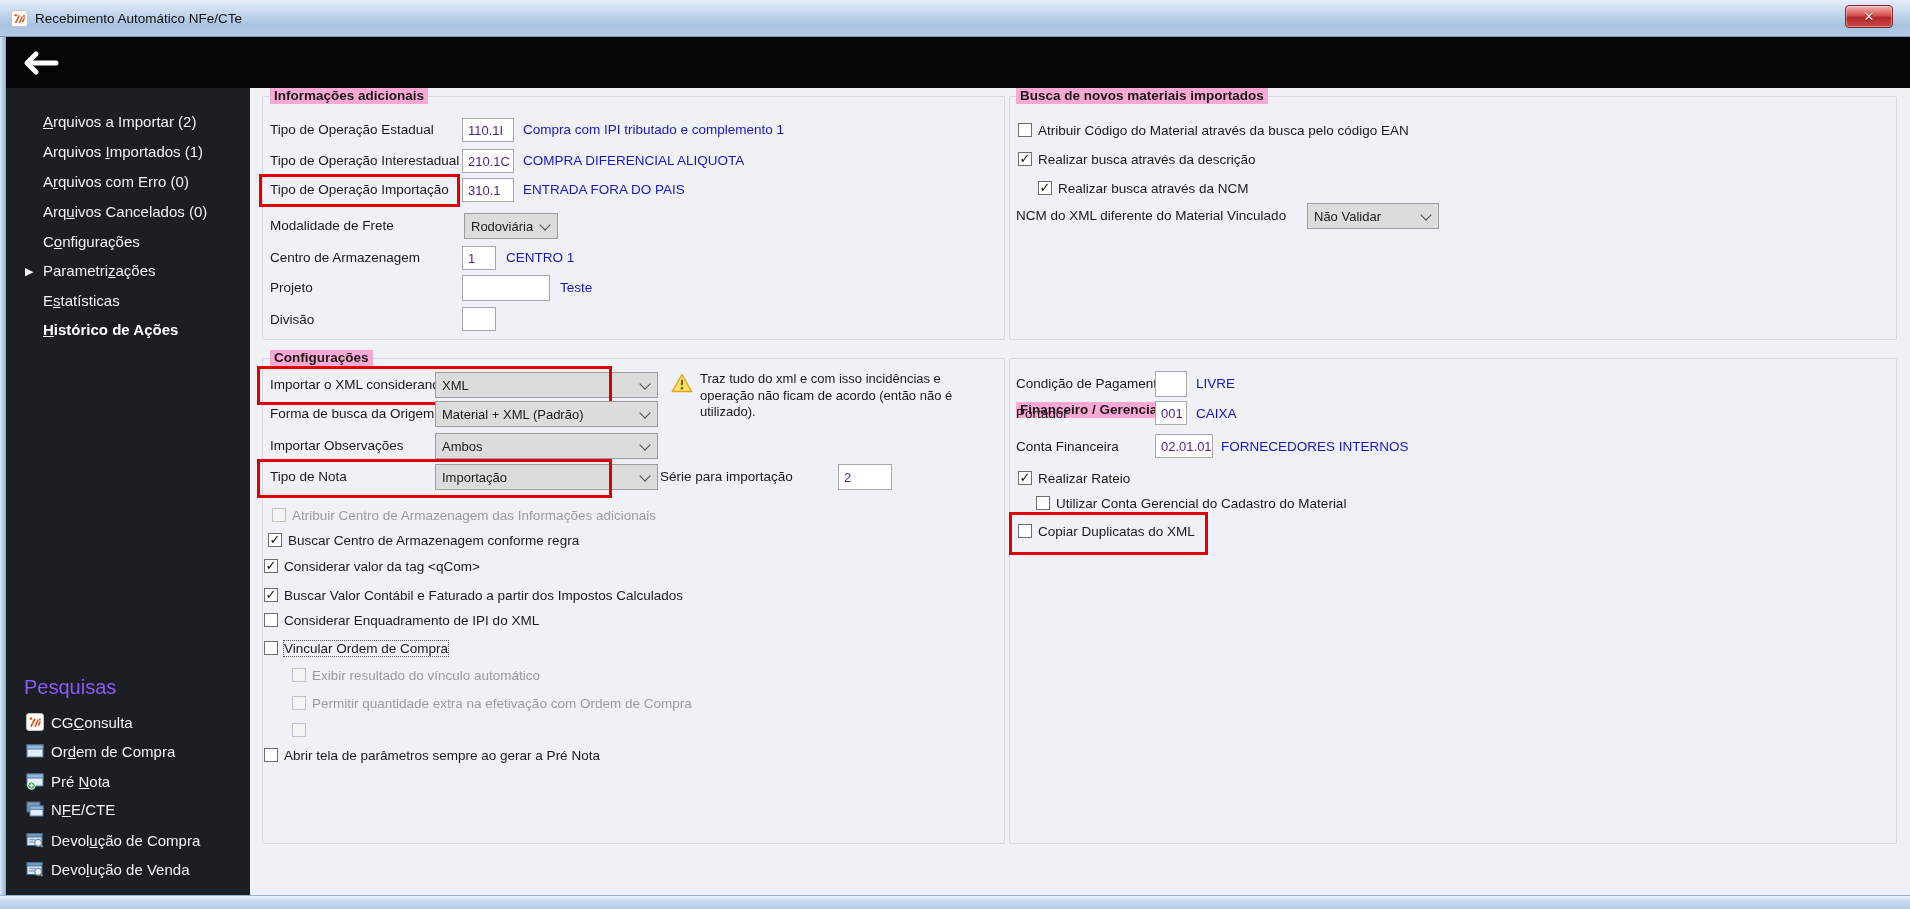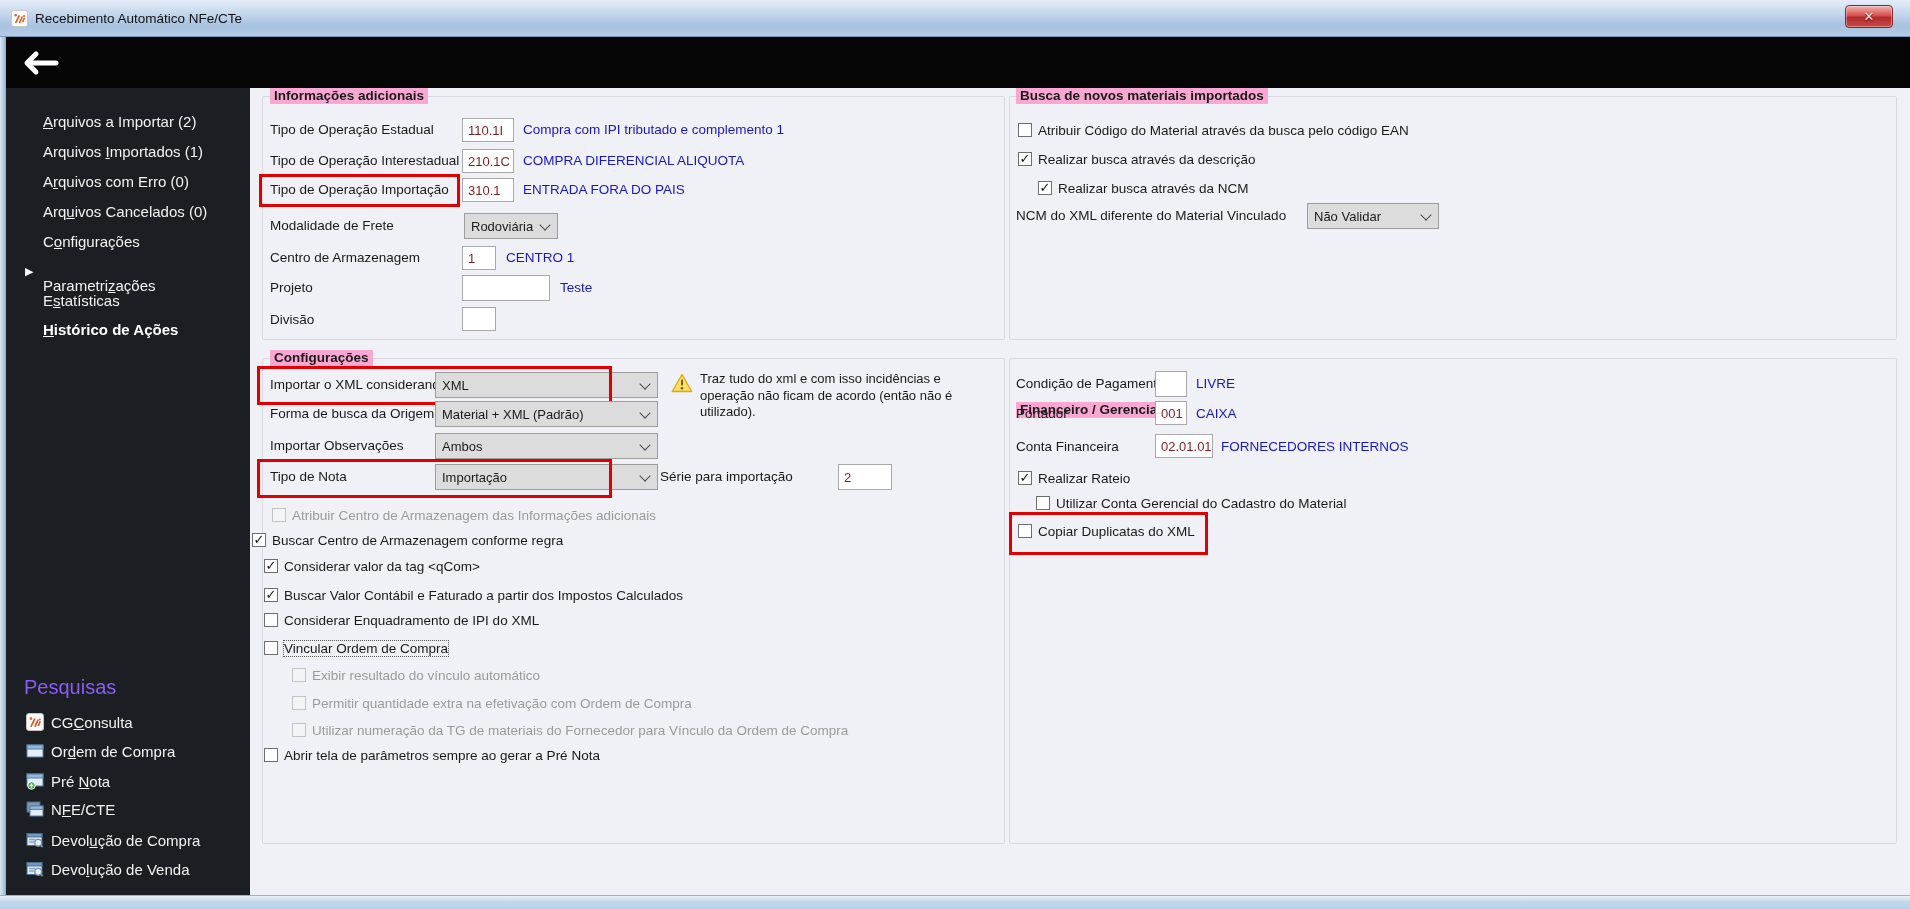--- a/index.html
+++ b/index.html
@@ -41,21 +41,21 @@
   .pesq-header{position:absolute;color:#8b5cf6;font-size:20px;height:26px;line-height:26px;text-align:right;}
   .pesq-item{position:absolute;height:24px;display:flex;align-items:center;gap:7px;
     color:#f2f2f2;font-size:15px;white-space:nowrap;cursor:pointer;}
   
   .content{left:250px;top:88px;width:1660px;height:807px;background:#f0f1f6;}
   .groupbox{position:absolute;border:1px solid #d7dbe1;border-radius:2px;}
   .gcaption{position:absolute;font-weight:bold;font-size:13.5px;background:#f9a8d4;
     padding:0 4px;height:16px;line-height:16px;white-space:nowrap;}
   .lbl{position:absolute;height:24px;line-height:24px;white-space:nowrap;font-size:13.5px;}
   .field{position:absolute;height:24px;box-sizing:border-box;border:1px solid #a9a9a9;
-    background:#fff;color:#7f1d1d;display:flex;align-items:center;padding:0 5px;font-size:13px;}
+    background:#fff;color:#4c1d95;display:flex;align-items:center;padding:0 5px;font-size:13px;}
   .desc{position:absolute;height:24px;line-height:24px;color:#1717c4;font-size:13.5px;white-space:nowrap;}
   .combo{position:absolute;height:26px;box-sizing:border-box;border:1px solid #9d9d9d;
     background:#dcdcdc;display:flex;align-items:center;justify-content:space-between;
     padding:0 8px 0 6px;font-size:13px;cursor:pointer;}
   .chev{width:7px;height:7px;border-right:1.6px solid #4c4c4c;border-bottom:1.6px solid #4c4c4c;
     transform:rotate(45deg);margin-top:-3px;flex:0 0 auto;}
   .cb{position:absolute;height:24px;display:flex;align-items:center;gap:6px;cursor:pointer;white-space:nowrap;}
   .cb-box{width:14px;height:14px;box-sizing:border-box;border:1px solid #6e6e6e;background:#fff;
     display:flex;align-items:center;justify-content:center;font-size:13px;line-height:1;color:#111;flex:0 0 auto;}
   .cb[data-state="checked"] .cb-box::after{content:"✓";font-weight:bold;margin-top:-2px;}
@@ -99,21 +99,21 @@
 <div class="abs frame-left"></div>
 <div class="abs frame-bottom"></div>
 
 <div class="abs sidebar">
   <div class="side-item" style="left:37px;top:22px;"><span></span><span class="accel">A</span><span>rquivos a Importar (2)</span></div>
   <div class="side-item" style="left:37px;top:52px;"><span>Arquivos </span><span class="accel">I</span><span>mportados (1)</span></div>
   <div class="side-item" style="left:37px;top:82px;"><span>A</span><span class="accel">r</span><span>quivos com Erro (0)</span></div>
   <div class="side-item" style="left:37px;top:112px;"><span>Arq</span><span class="accel">u</span><span>ivos Cancelados (0)</span></div>
   <div class="side-item" style="left:37px;top:142px;"><span>C</span><span class="accel">o</span><span>nfigurações</span></div>
   <span class="tri" style="left:19px;top:177px;">▶</span>
-  <div class="side-item" style="left:37px;top:186px;"><span>Parametri</span><span class="accel">z</span><span>ações</span></div>
+  <div class="side-item" style="left:37px;top:171px;"><span>Parametri</span><span class="accel">z</span><span>ações</span></div>
   <div class="side-item" style="left:37px;top:201px;"><span>E</span><span class="accel">s</span><span>tatísticas</span></div>
   <div class="side-item active" style="left:37px;top:230px;"><span></span><span class="accel">H</span><span>istórico de Ações</span></div>
 
   <div class="pesq-header" style="left:18px;top:586px;">Pesquisas</div>
 
   <div class="pesq-item" style="left:20px;top:622px;">
     <svg width="18" height="18" viewBox="0 0 18 18">
         <rect x="0.5" y="0.5" width="17" height="17" rx="2.5" fill="#fff" stroke="#c9c2bb"></rect>
         <g stroke="#e2571f" stroke-width="1.7" stroke-linecap="round">
           <path d="M5.2 13.2 L8.6 6.2"></path>
@@ -245,21 +245,21 @@
     <span class="chev"></span>
 </div>
 <div class="hl" style="left:257px;top:459px;width:349px;height:33px;"></div>
 <div class="lbl" style="left:660px;top:465px;">Série para importação</div>
 <div class="field" style="left:838px;top:464px;width:54px;height:26px;">2</div>
 
 <div class="cb disabled" style="left:272px;top:503px;" data-state="unchecked">
     <span class="cb-box"></span>
     <span class="cb-label">Atribuir Centro de Armazenagem das Informações adicionais</span>
   </div>
-<div class="cb" style="left:252px;top:528px;justify-content:center;" data-state="checked">
+<div class="cb" style="left:268px;top:528px;justify-content:center;" data-state="checked">
     <span class="cb-box"></span>
     <span class="cb-label">Buscar Centro de Armazenagem conforme regra</span>
   </div>
 <div class="cb" style="left:264px;top:554px;" data-state="checked">
     <span class="cb-box"></span>
     <span class="cb-label">Considerar valor da tag &lt;qCom&gt;</span>
   </div>
 <div class="cb" style="left:264px;top:583px;" data-state="checked">
     <span class="cb-box"></span>
     <span class="cb-label">Buscar Valor Contábil e Faturado a partir dos Impostos Calculados</span>
@@ -275,21 +275,20 @@
 <div class="cb disabled" style="left:292px;top:663px;" data-state="unchecked">
     <span class="cb-box"></span>
     <span class="cb-label">Exibir resultado do vínculo automático</span>
   </div>
 <div class="cb disabled" style="left:292px;top:691px;" data-state="unchecked">
     <span class="cb-box"></span>
     <span class="cb-label">Permitir quantidade extra na efetivação com Ordem de Compra</span>
   </div>
 <div class="cb disabled" style="left:292px;top:718px;" data-state="unchecked">
     <span class="cb-box"></span>
-    <span class="cb-label">Utilizar numeração da TG de materiais do Fornecedor para Vínculo da Ordem de Compra</span>
   </div>
 <div class="cb" style="left:264px;top:743px;" data-state="unchecked">
     <span class="cb-box"></span>
     <span class="cb-label">Abrir tela de parâmetros sempre ao gerar a Pré Nota</span>
   </div>
 
 <div class="cb" style="left:1018px;top:118px;" data-state="unchecked">
     <span class="cb-box"></span>
     <span class="cb-label">Atribuir Código do Material através da busca pelo código EAN</span>
   </div>

